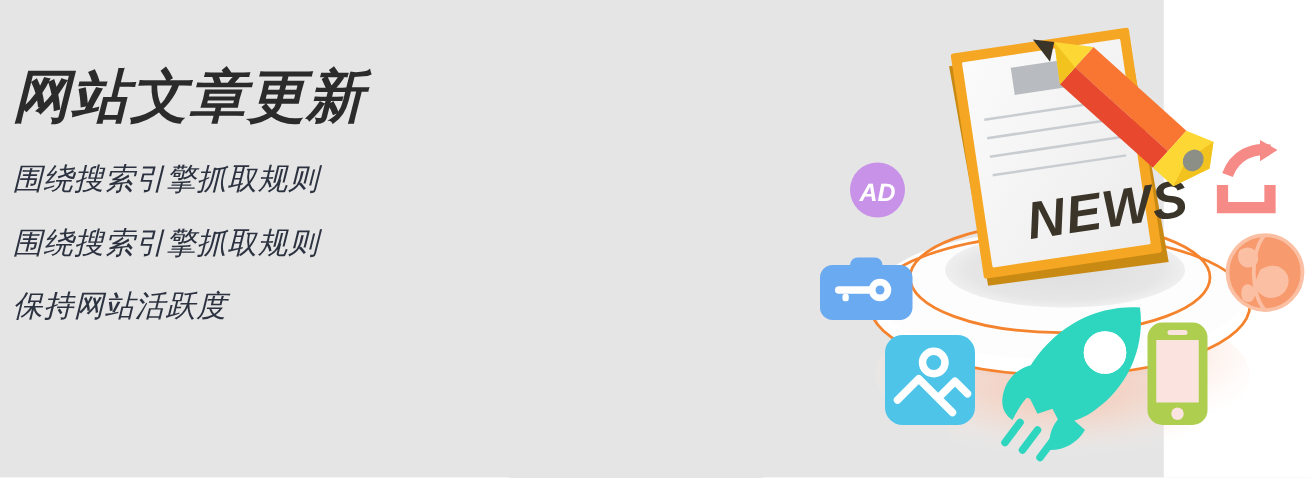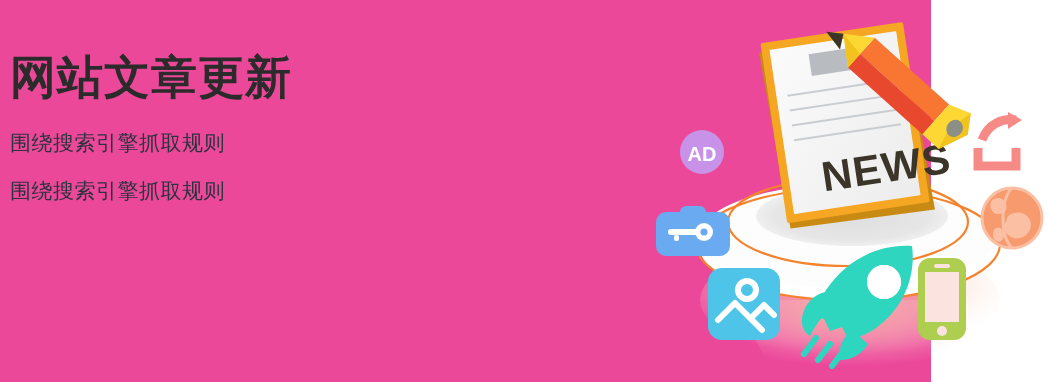--- a/index.html
+++ b/index.html
@@ -11,40 +11,41 @@
     width: 1049px;
     height: 382px;
     overflow: hidden;
     font-family: "Liberation Sans", "DejaVu Sans", sans-serif;
     position: relative;
   }
   #page {
     position: relative;
     width: 931px;
     height: 382px;
-    background: #ec4899;
+    background: #e5e5e5;
+    font-style: italic;
   }
   
   #text-block {
     position: absolute;
     left: 10px;
     top: 52px;
     width: 560px;
   }
   #page-title {
     font-size: 46px;
     font-weight: bold;
     color: #2b2b2b;
     letter-spacing: 1px;
     line-height: 1.12;
     margin: 0 0 28px 0;
     white-space: nowrap;
   }
   .subtitle-line {
-    font-size: 21px;
+    font-size: 24px;
     color: #2c3240;
     line-height: 1.0;
     letter-spacing: 0.5px;
     margin-bottom: 27px;
     white-space: nowrap;
   }
   .subtitle-line:last-child { margin-bottom: 0; }
 
   
   #illustration {
@@ -58,20 +59,21 @@
 </style>
 </head>
 <body>
 
 <div id="page">
 
   <div id="text-block">
     <h1 id="page-title">网站文章更新</h1>
     <div class="subtitle-line">围绕搜索引擎抓取规则</div>
     <div class="subtitle-line">围绕搜索引擎抓取规则</div>
+    <div class="subtitle-line">保持网站活跃度</div>
   </div>
 
   <div id="illustration">
     <svg width="409" height="382" viewBox="0 0 409 382" xmlns="http://www.w3.org/2000/svg">
       <defs>
         <radialGradient id="glowGrad" cx="50%" cy="35%" r="62%">
           <stop offset="0%" stop-color="#f9b79b" stop-opacity="0.85"></stop>
           <stop offset="55%" stop-color="#fbd0bd" stop-opacity="0.45"></stop>
           <stop offset="100%" stop-color="#ffffff" stop-opacity="0"></stop>
         </radialGradient>

